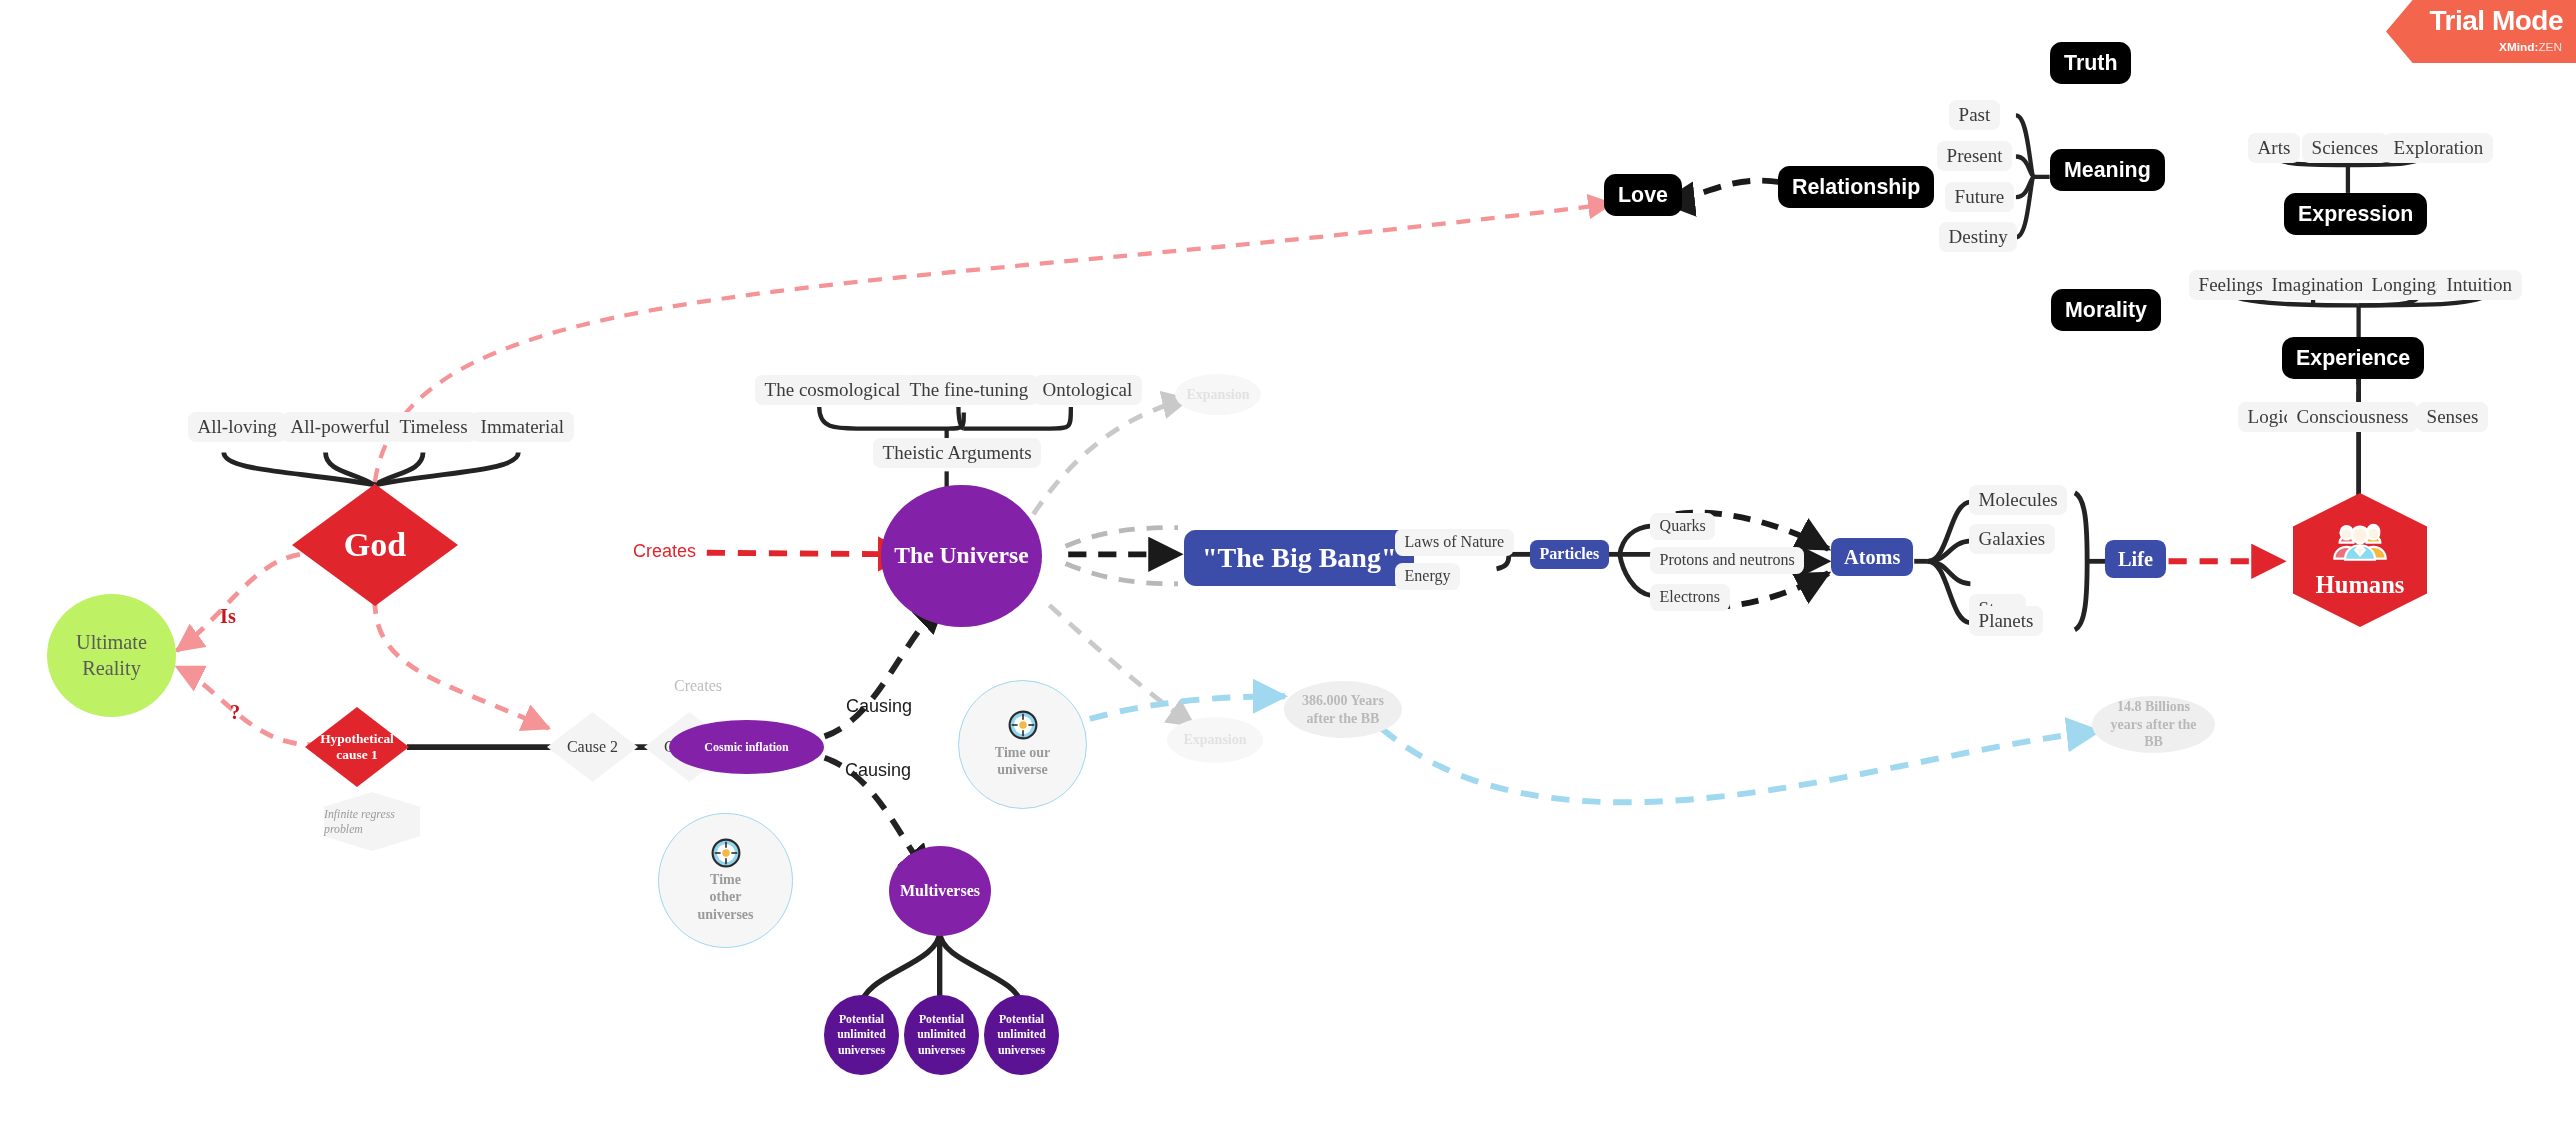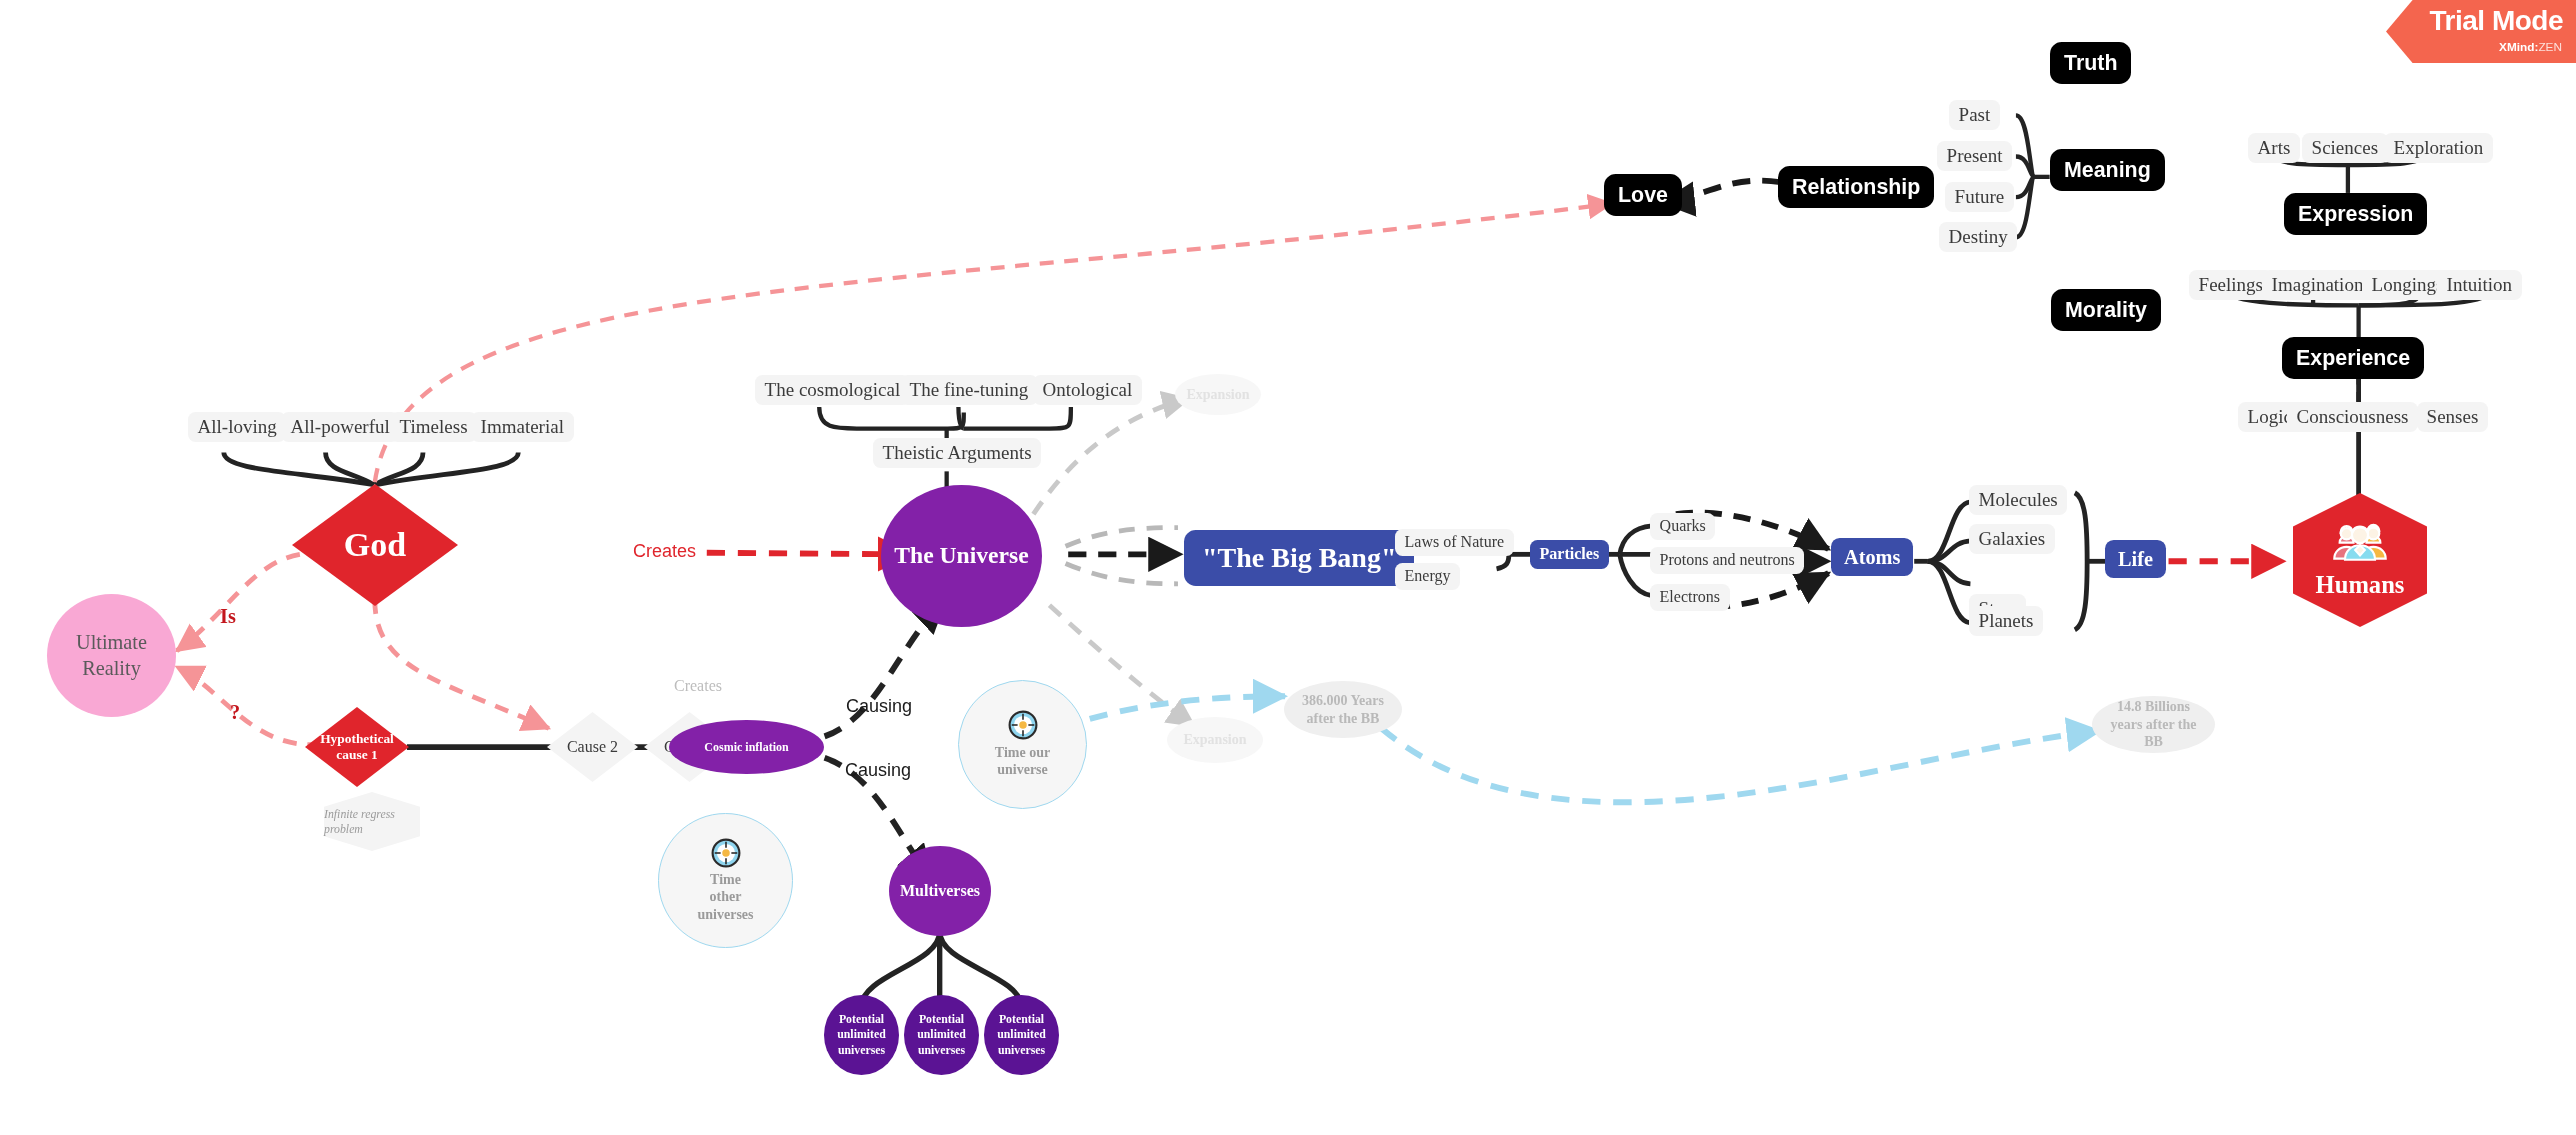--- a/index.html
+++ b/index.html
@@ -247,21 +247,21 @@
   <div class="node chip" style="left:281px; top:412px;">All-powerful</div>
   <div class="node chip" style="left:390px; top:412px;">Timeless</div>
   <div class="node chip" style="left:471px; top:412px;">Immaterial</div>
 
   <div class="diamond-wrap" style="left:292px; top:484px; width:166px; height:122px;">
     <div class="diamond-shape"></div>
     <div class="diamond-label" style="font-size:34px;">God</div>
   </div>
 
   <div class="node" style="left:47px; top:594px; width:129px; height:123px;
-       background:#f9a8d4; border-radius:50%; color:#5a5a5a; font-size:20.3px; line-height:1.25;">
+       background:#bef264; border-radius:50%; color:#5a5a5a; font-size:20.3px; line-height:1.25;">
     <span>Ultimate Reality</span>
   </div>
 
   <div class="diamond-wrap" style="left:305px; top:707px; width:104px; height:80px;">
     <div class="diamond-shape"></div>
     <div class="diamond-label" style="font-size:13.4px; line-height:1.2; padding:0 16px;">Hypothetical cause 1</div>
   </div>
 
   <div class="hex-wrap" style="left:324px; top:792px; width:96px; height:59px;">
     <div class="hex-shape grey"></div>

